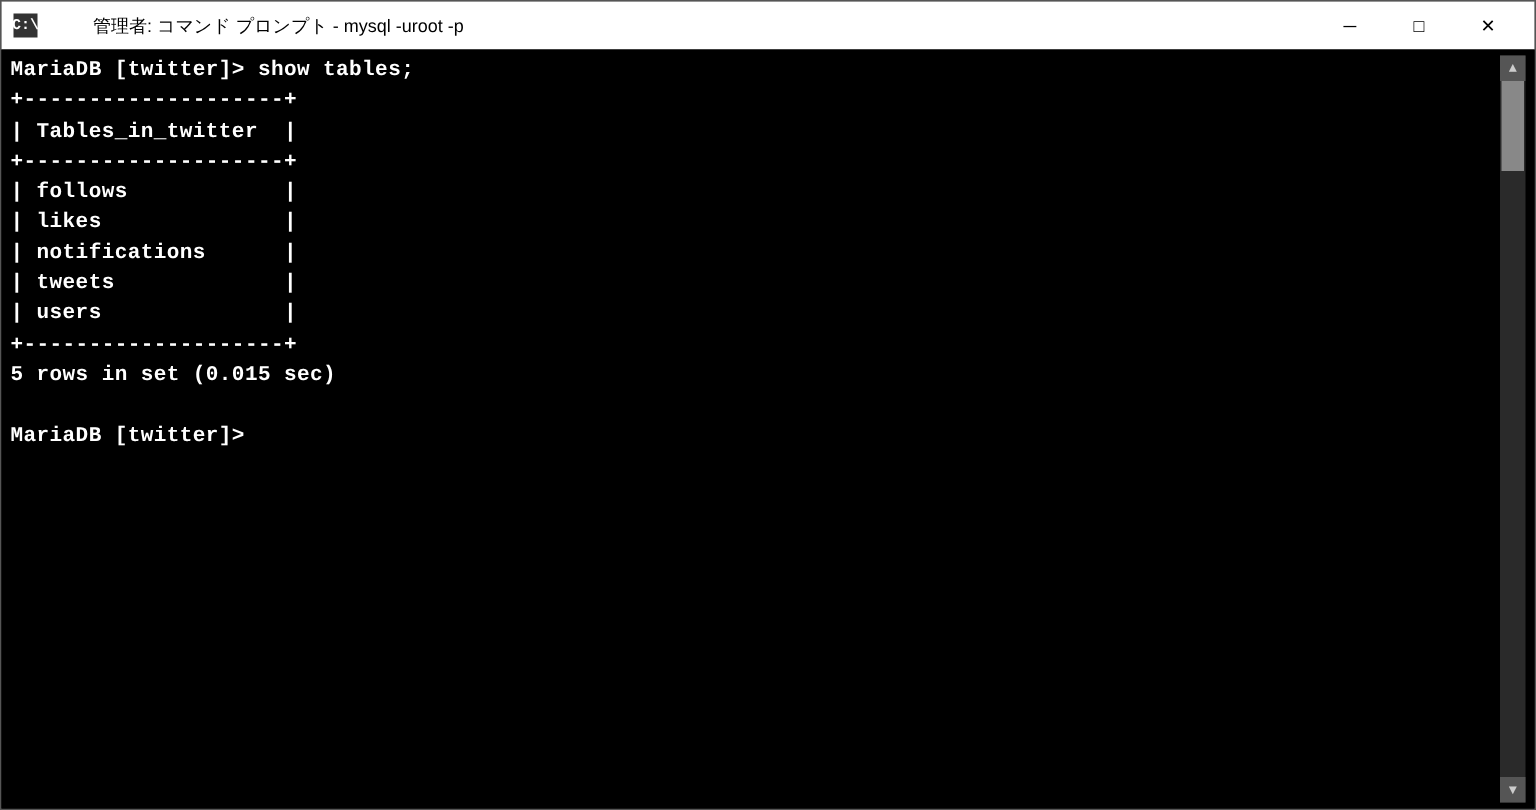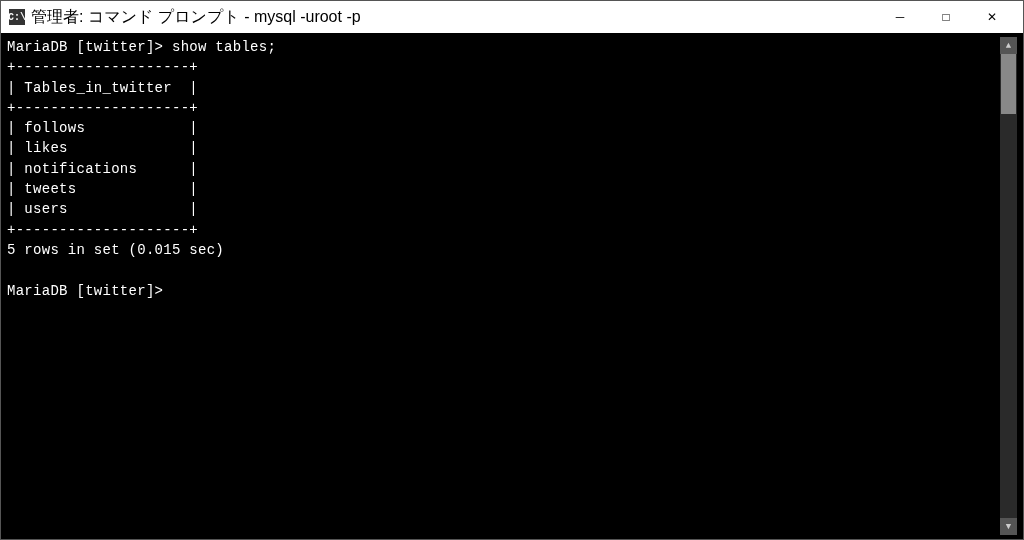--- a/index.html
+++ b/index.html
@@ -42,23 +42,24 @@
       background: #333;
       display: flex;
       align-items: center;
       justify-content: center;
       font-size: 10px;
       color: #fff;
       font-weight: bold;
     }
 
     .titlebar-title {
-      font-size: 16px;
+      font-size: 12px;
       color: #000;
       font-family: 'Meiryo', 'MS Gothic', sans-serif;
+      margin-left: 31px;
     }
 
     .titlebar-controls {
       display: flex;
       gap: 0;
     }
 
     .titlebar-btn {
       width: 46px;
       height: 32px;
@@ -84,20 +85,21 @@
       position: relative;
       display: flex;
       flex-direction: row;
     }
 
     .terminal-content {
       flex: 1;
       white-space: pre;
       line-height: 1.45;
       letter-spacing: 0.02em;
+      font-weight: bold;
     }
 
     .scrollbar {
       width: 17px;
       background: #2a2a2a;
       display: flex;
       flex-direction: column;
       align-items: center;
       flex-shrink: 0;
     }

